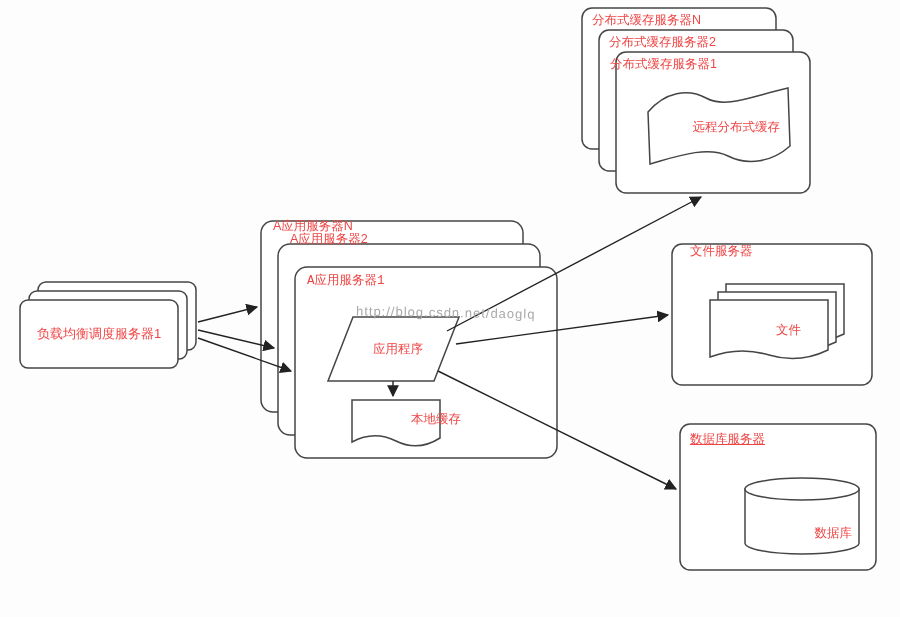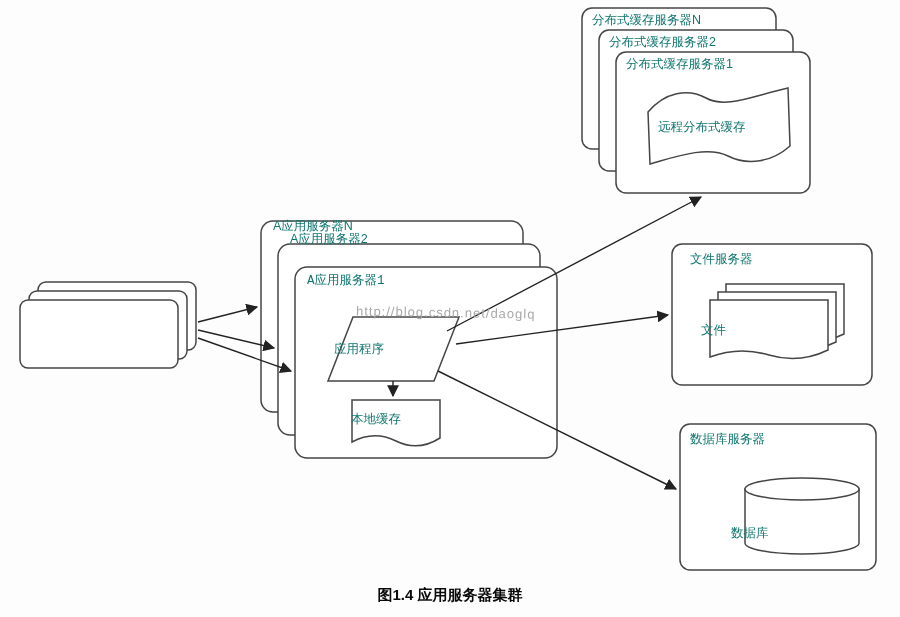--- a/index.html
+++ b/index.html
@@ -2,24 +2,24 @@
 <html><head>
 <meta charset="utf-8">
 <style>
   html,body { margin:0; padding:0; background:#ffffff; }
   .stage {
     position:relative; width:900px; height:617px; background:#fdfdfd;
     font-family:"Liberation Sans","DejaVu Sans",sans-serif; overflow:hidden;
   }
   .stage svg { position:absolute; left:0; top:0; }
   .lbl {
-    position:absolute; font-size:12.5px; color:#0f766e; white-space:nowrap;
+    position:absolute; font-size:12.5px; color:#ef4444; white-space:nowrap;
     line-height:1.2;
   }
-  .lbl.ctr { text-align:left; }
+  .lbl.ctr { text-align:right; }
   .flexctr { display:flex; align-items:center; justify-content:center; }
   .caption {
     position:absolute; left:0; top:586px; width:100%; text-align:center;
     font-size:15px; font-weight:600; color:#0a0a0a;
   }
   .watermark {
     position:absolute; left:356px; top:305px; font-size:13px; color:#a9a9a9;
     letter-spacing:1px; transform:rotate(1deg);
   }
 </style>
@@ -77,36 +77,36 @@
       <line x1="198" y1="322" x2="257" y2="307" marker-end="url(#arr)"></line>
       <line x1="198" y1="330" x2="274" y2="348" marker-end="url(#arr)"></line>
       <line x1="198" y1="338" x2="291" y2="371" marker-end="url(#arr)"></line>
       <line x1="447" y1="331" x2="701" y2="197" marker-end="url(#arr)"></line>
       <line x1="456" y1="344" x2="668" y2="315" marker-end="url(#arr)"></line>
       <line x1="438" y1="371" x2="676" y2="489" marker-end="url(#arr)"></line>
       <line x1="393" y1="381" x2="393" y2="396" marker-end="url(#arr)"></line>
     </g>
   </svg>
 
+  <div class="lbl flexctr" style="left:20px; top:300px; width:158px; height:68px; font-size:13px;">负载均衡调度服务器1</div>
 
   <div class="lbl" style="left:273px; top:219px;">A应用服务器N</div>
   <div class="lbl" style="left:290px; top:232px;">A应用服务器2</div>
   <div class="lbl" style="left:307px; top:274px;font-family:Liberation Mono, monospace;">A应用服务器1</div>
 
-  <div class="lbl ctr" style="left:334px; top:342px; width:100px;">应用程序</div>
+  <div class="lbl ctr" style="left:323px; top:342px; width:100px;">应用程序</div>
   <div class="lbl ctr" style="left:351px; top:412px; width:110px;">本地缓存</div>
 
   <div class="lbl" style="left:592px; top:13px;">分布式缓存服务器N</div>
   <div class="lbl" style="left:609px; top:35px;text-align:right;">分布式缓存服务器2</div>
-  <div class="lbl" style="left:626px; top:57px;">分布式缓存服务器1</div>
+  <div class="lbl" style="left:610px; top:57px;">分布式缓存服务器1</div>
   <div class="lbl ctr" style="left:658px; top:120px; width:122px;">远程分布式缓存</div>
 
-  <div class="lbl" style="left:690px; top:252px;">文件服务器</div>
+  <div class="lbl" style="left:690px; top:244px;">文件服务器</div>
   <div class="lbl ctr" style="left:701px; top:323px; width:100px;">文件</div>
 
-  <div class="lbl" style="left:690px; top:432px;">数据库服务器</div>
-  <div class="lbl ctr" style="left:731px; top:526px; width:100px;">数据库</div>
+  <div class="lbl" style="left:690px; top:432px;text-decoration:underline;">数据库服务器</div>
+  <div class="lbl ctr" style="left:752px; top:526px; width:100px;">数据库</div>
 
   <div class="watermark">http://blog.csdn.net/daoglq</div>
 
-  <div class="caption">图1.4 应用服务器集群</div>
 
 </div>
 
 </body></html>

